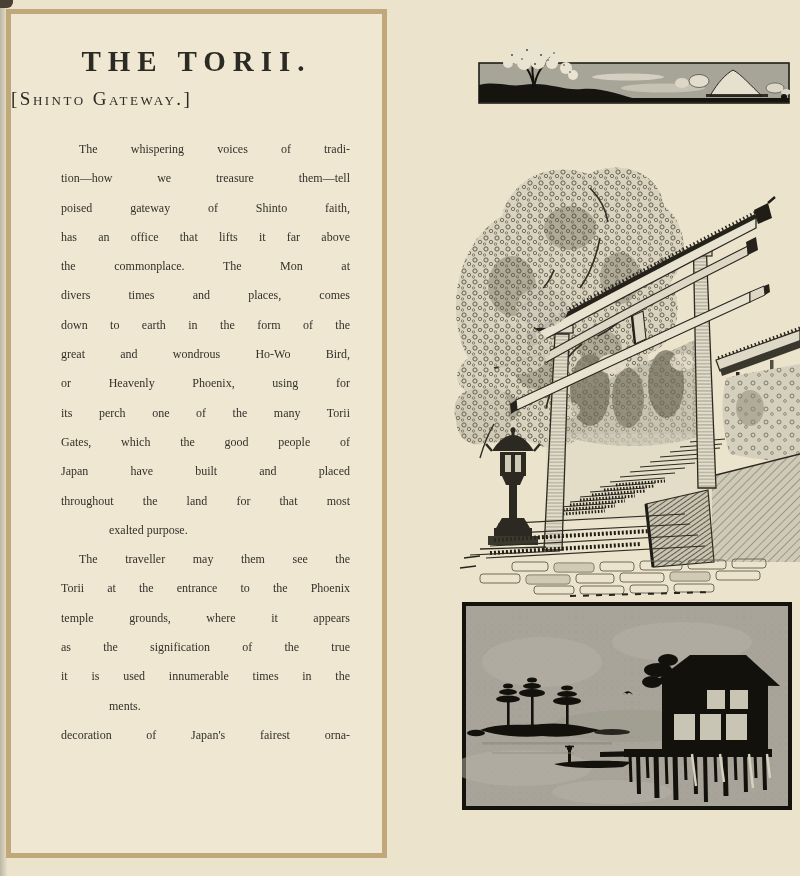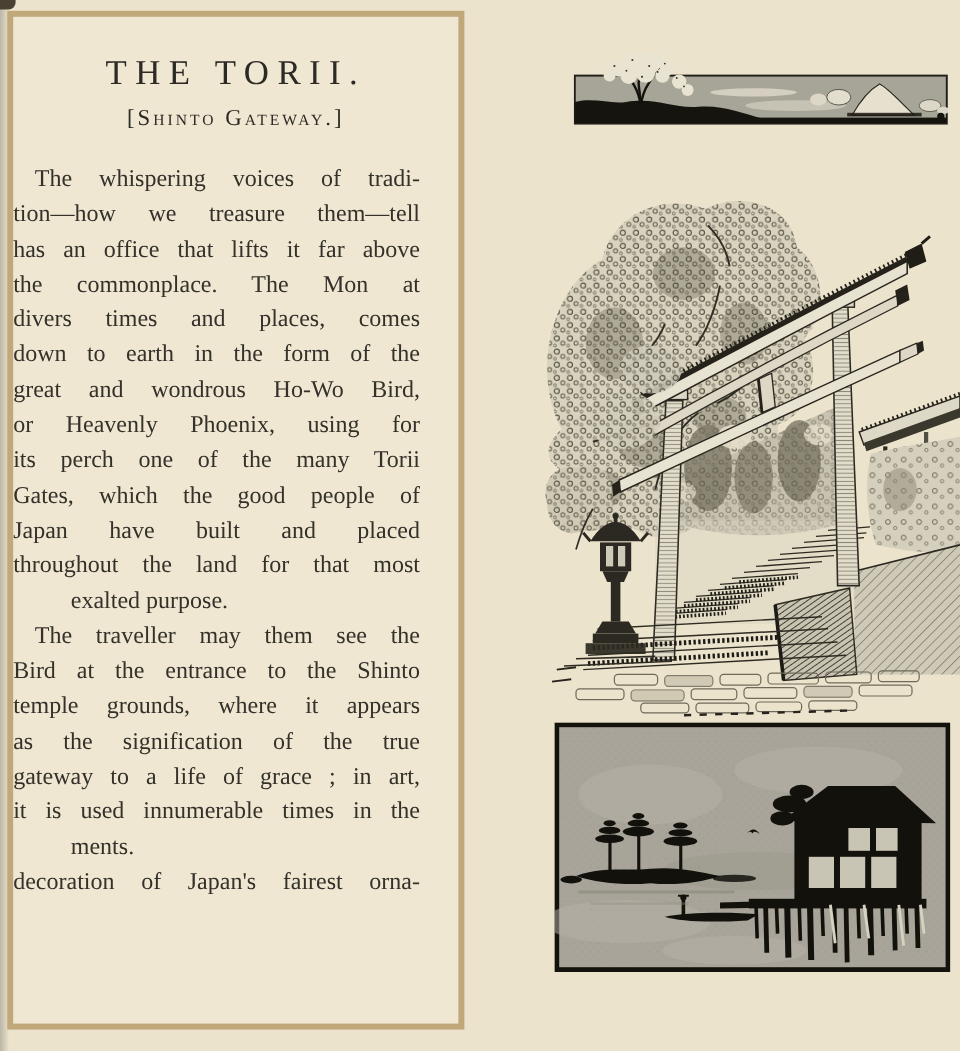--- a/index.html
+++ b/index.html
@@ -16,29 +16,29 @@
     position:absolute;left:0;top:0;width:13px;height:8px;
     background:#4b4132;border-bottom-right-radius:6px;
   }
   .text-panel{
     position:absolute;left:6px;top:9px;width:381px;height:849px;
     box-sizing:border-box;border:5px solid #c0a87a;
     background:#efe7d2;
   }
   .article-title{
     margin-top:31px;text-align:center;
-    font-size:29px;letter-spacing:7px;color:#2c2a24;font-weight:400;
+    font-size:29px;letter-spacing:7px;color:#2c2a24;font-weight:700;
   }
   .article-subtitle{
-    margin-top:10px;text-align:center;
+    margin-top:10px;
     font-variant:small-caps;font-size:19px;letter-spacing:2.5px;color:#2c2a24;
   }
   .bodytext{
-    margin-top:25px;padding-right:32px;
-    font-size:20px;color:#33312a;
+    margin-top:25px;padding-left:50px;padding-right:32px;
+    font-size:12px;color:#33312a;
   }
   .line{
     line-height:29.3px;
     text-align:justify;
     text-align-last:justify;
   }
   .line.first{text-indent:18px;}
   .line.plast{text-align-last:left;margin-left:48px;}
   .fig{position:absolute;}
   .fig svg{display:block;}
@@ -51,38 +51,38 @@
   <div class="book-edge"></div>
   <div class="corner-mark"></div>
 
   <div class="text-panel">
     <div class="article-title">THE TORII.</div>
     <div class="article-subtitle">[Shinto Gateway.]</div>
     <div class="bodytext">
       <div>
         <div class="line first">The whispering voices of tradi-</div>
         <div class="line">tion—how we treasure them—tell</div>
+        <div class="line">poised gateway of Shinto faith,</div>
         <div class="line">has an office that lifts it far above</div>
         <div class="line">the commonplace.  The Mon at</div>
         <div class="line">divers times and places, comes</div>
         <div class="line">down to earth in the form of the</div>
         <div class="line">great and wondrous Ho-Wo Bird,</div>
         <div class="line">or Heavenly Phoenix, using for</div>
         <div class="line">its perch one of the many Torii</div>
         <div class="line">Gates, which the good people of</div>
         <div class="line">Japan have built and placed</div>
         <div class="line">throughout the land for that most</div>
         <div class="line plast">exalted purpose.</div>
       </div>
       <div>
         <div class="line first">The traveller may them see the</div>
-        <div class="line">Bird at the entrance to the Shinto</div>
+        <div class="line">Torii at the entrance to the Phoenix</div>
         <div class="line">temple grounds, where it appears</div>
         <div class="line">as the signification of the true</div>
-        <div class="line">gateway to a life of grace ; in art,</div>
         <div class="line">it is used innumerable times in the</div>
         <div class="line plast">ments.</div>
         <div class="line">decoration of Japan's fairest orna-</div>
       </div>
     </div>
   </div>
 
   <div class="fig" style="left:478px;top:44px;">
     <svg width="312" height="64" viewBox="0 0 312 64">
       <rect x="1" y="19" width="310" height="40" fill="#a7a597" stroke="#201e18" stroke-width="1.6"></rect>

